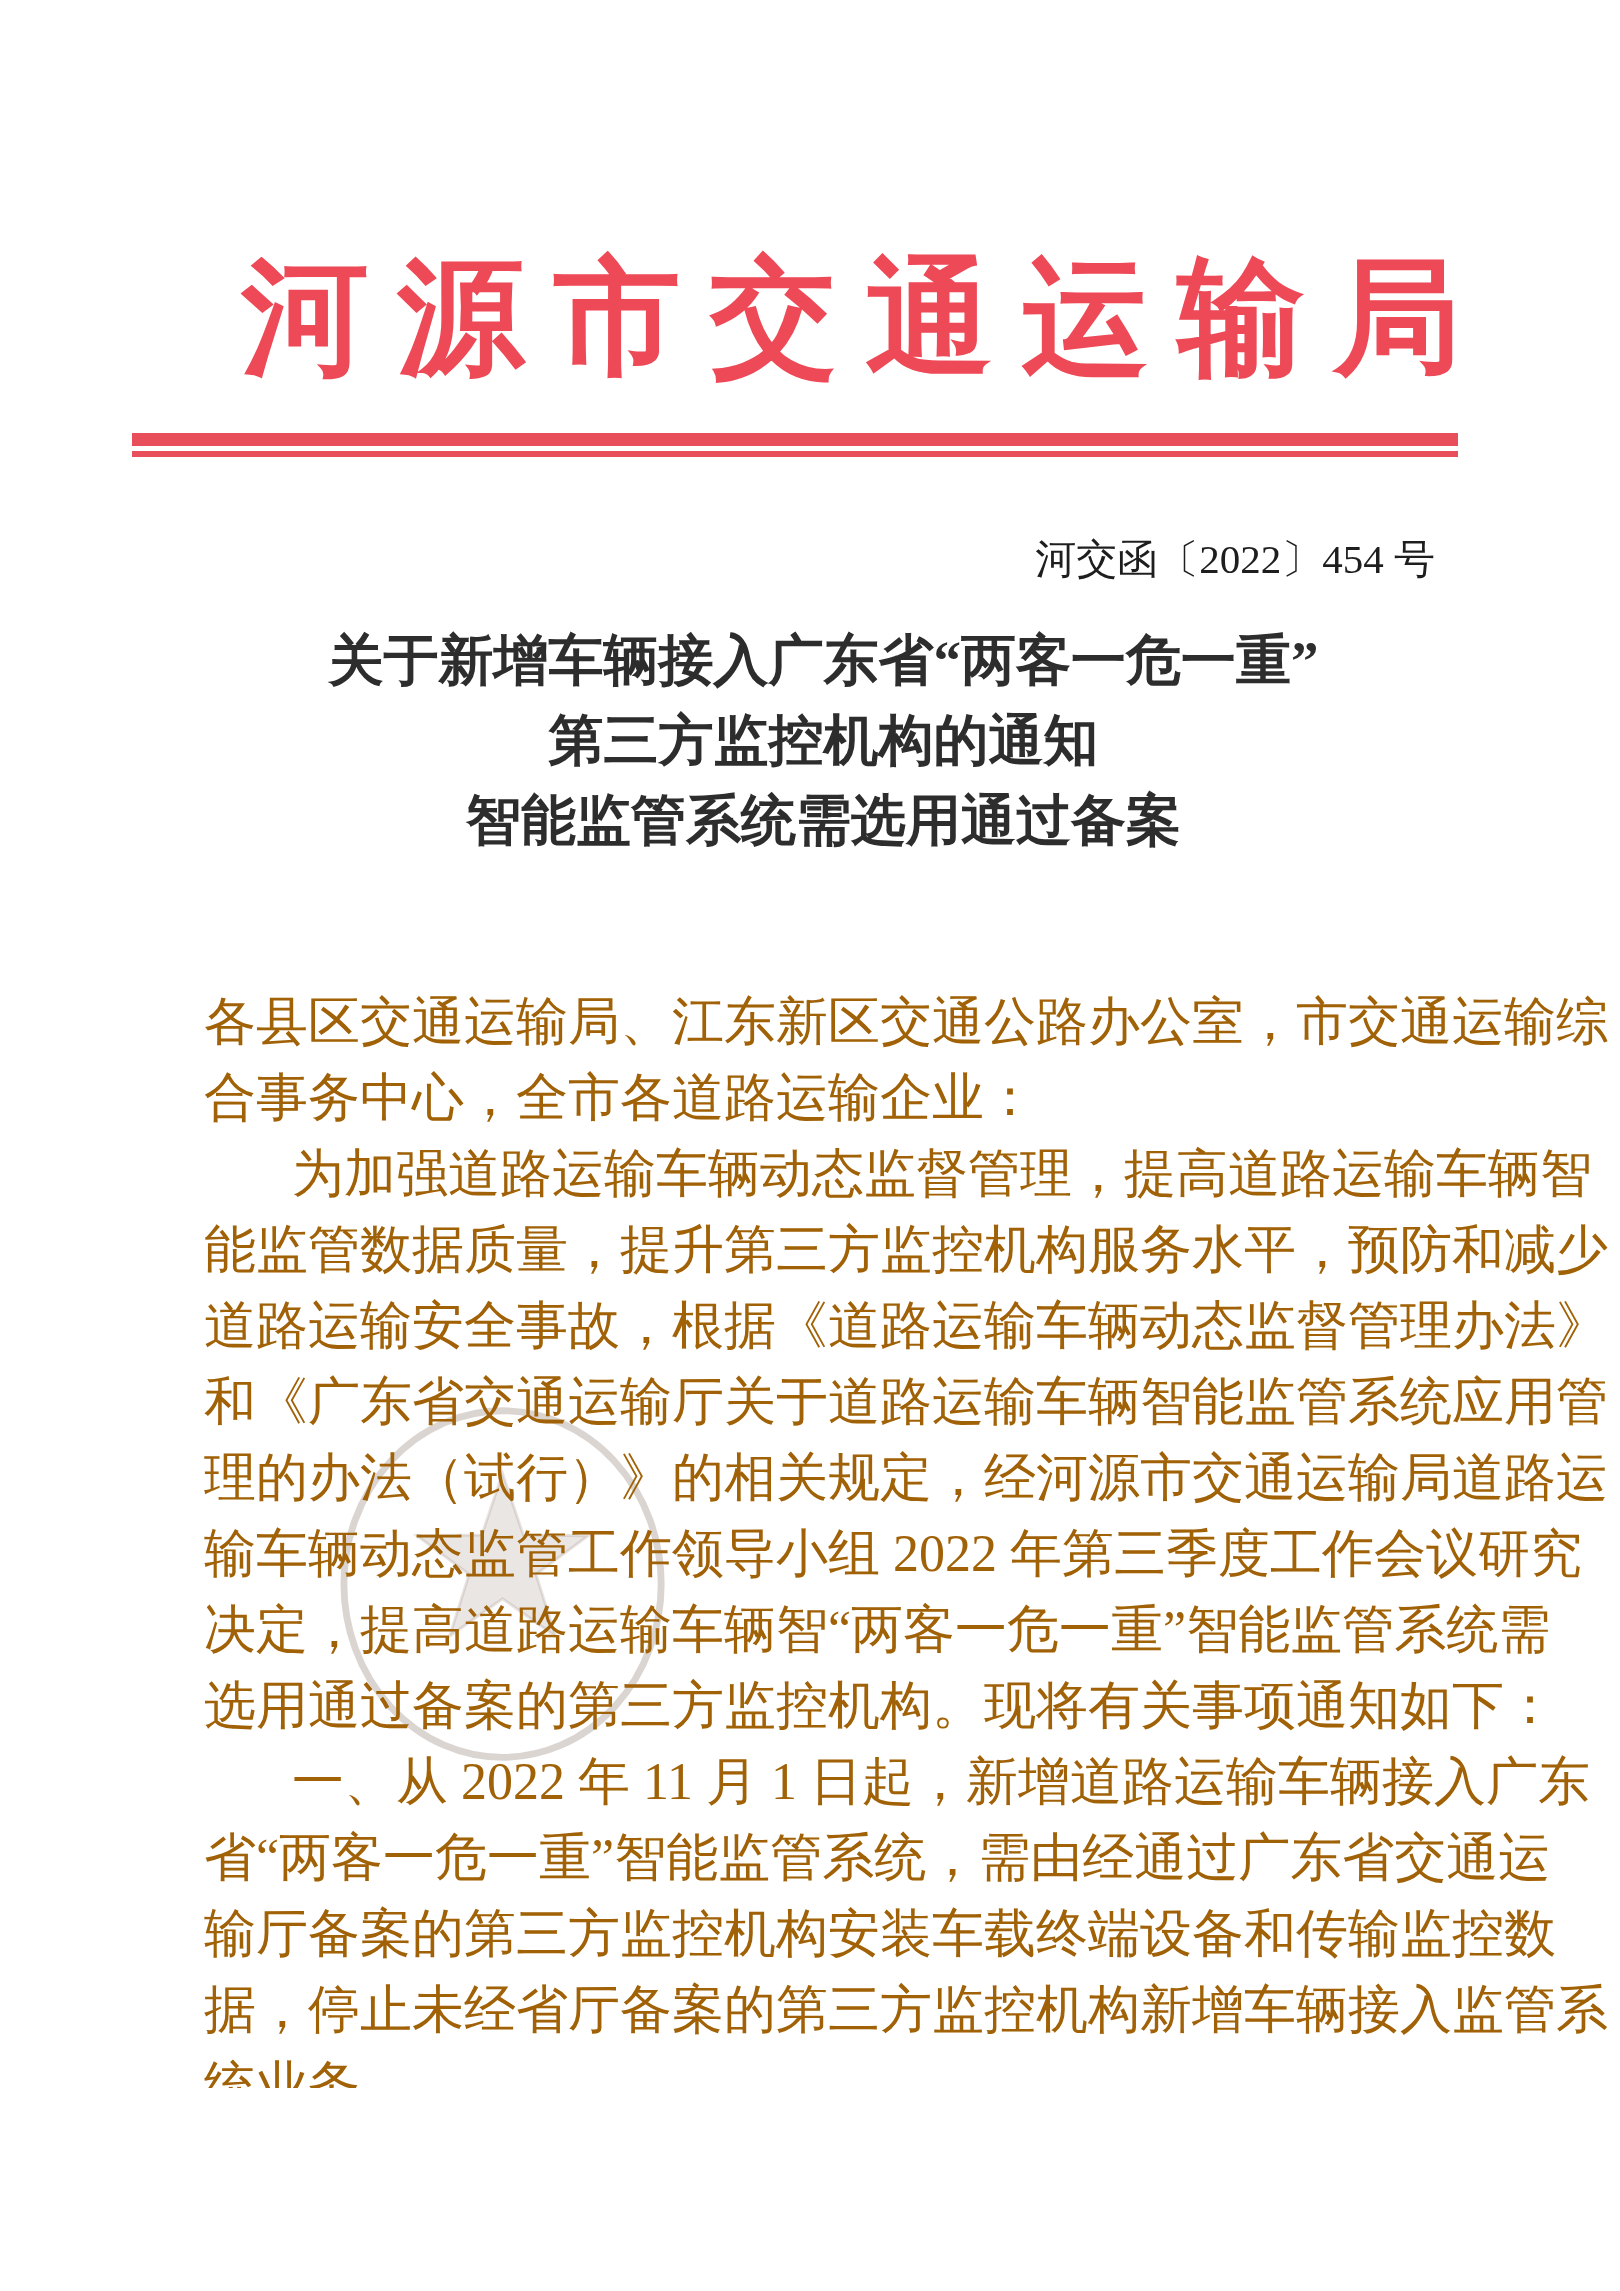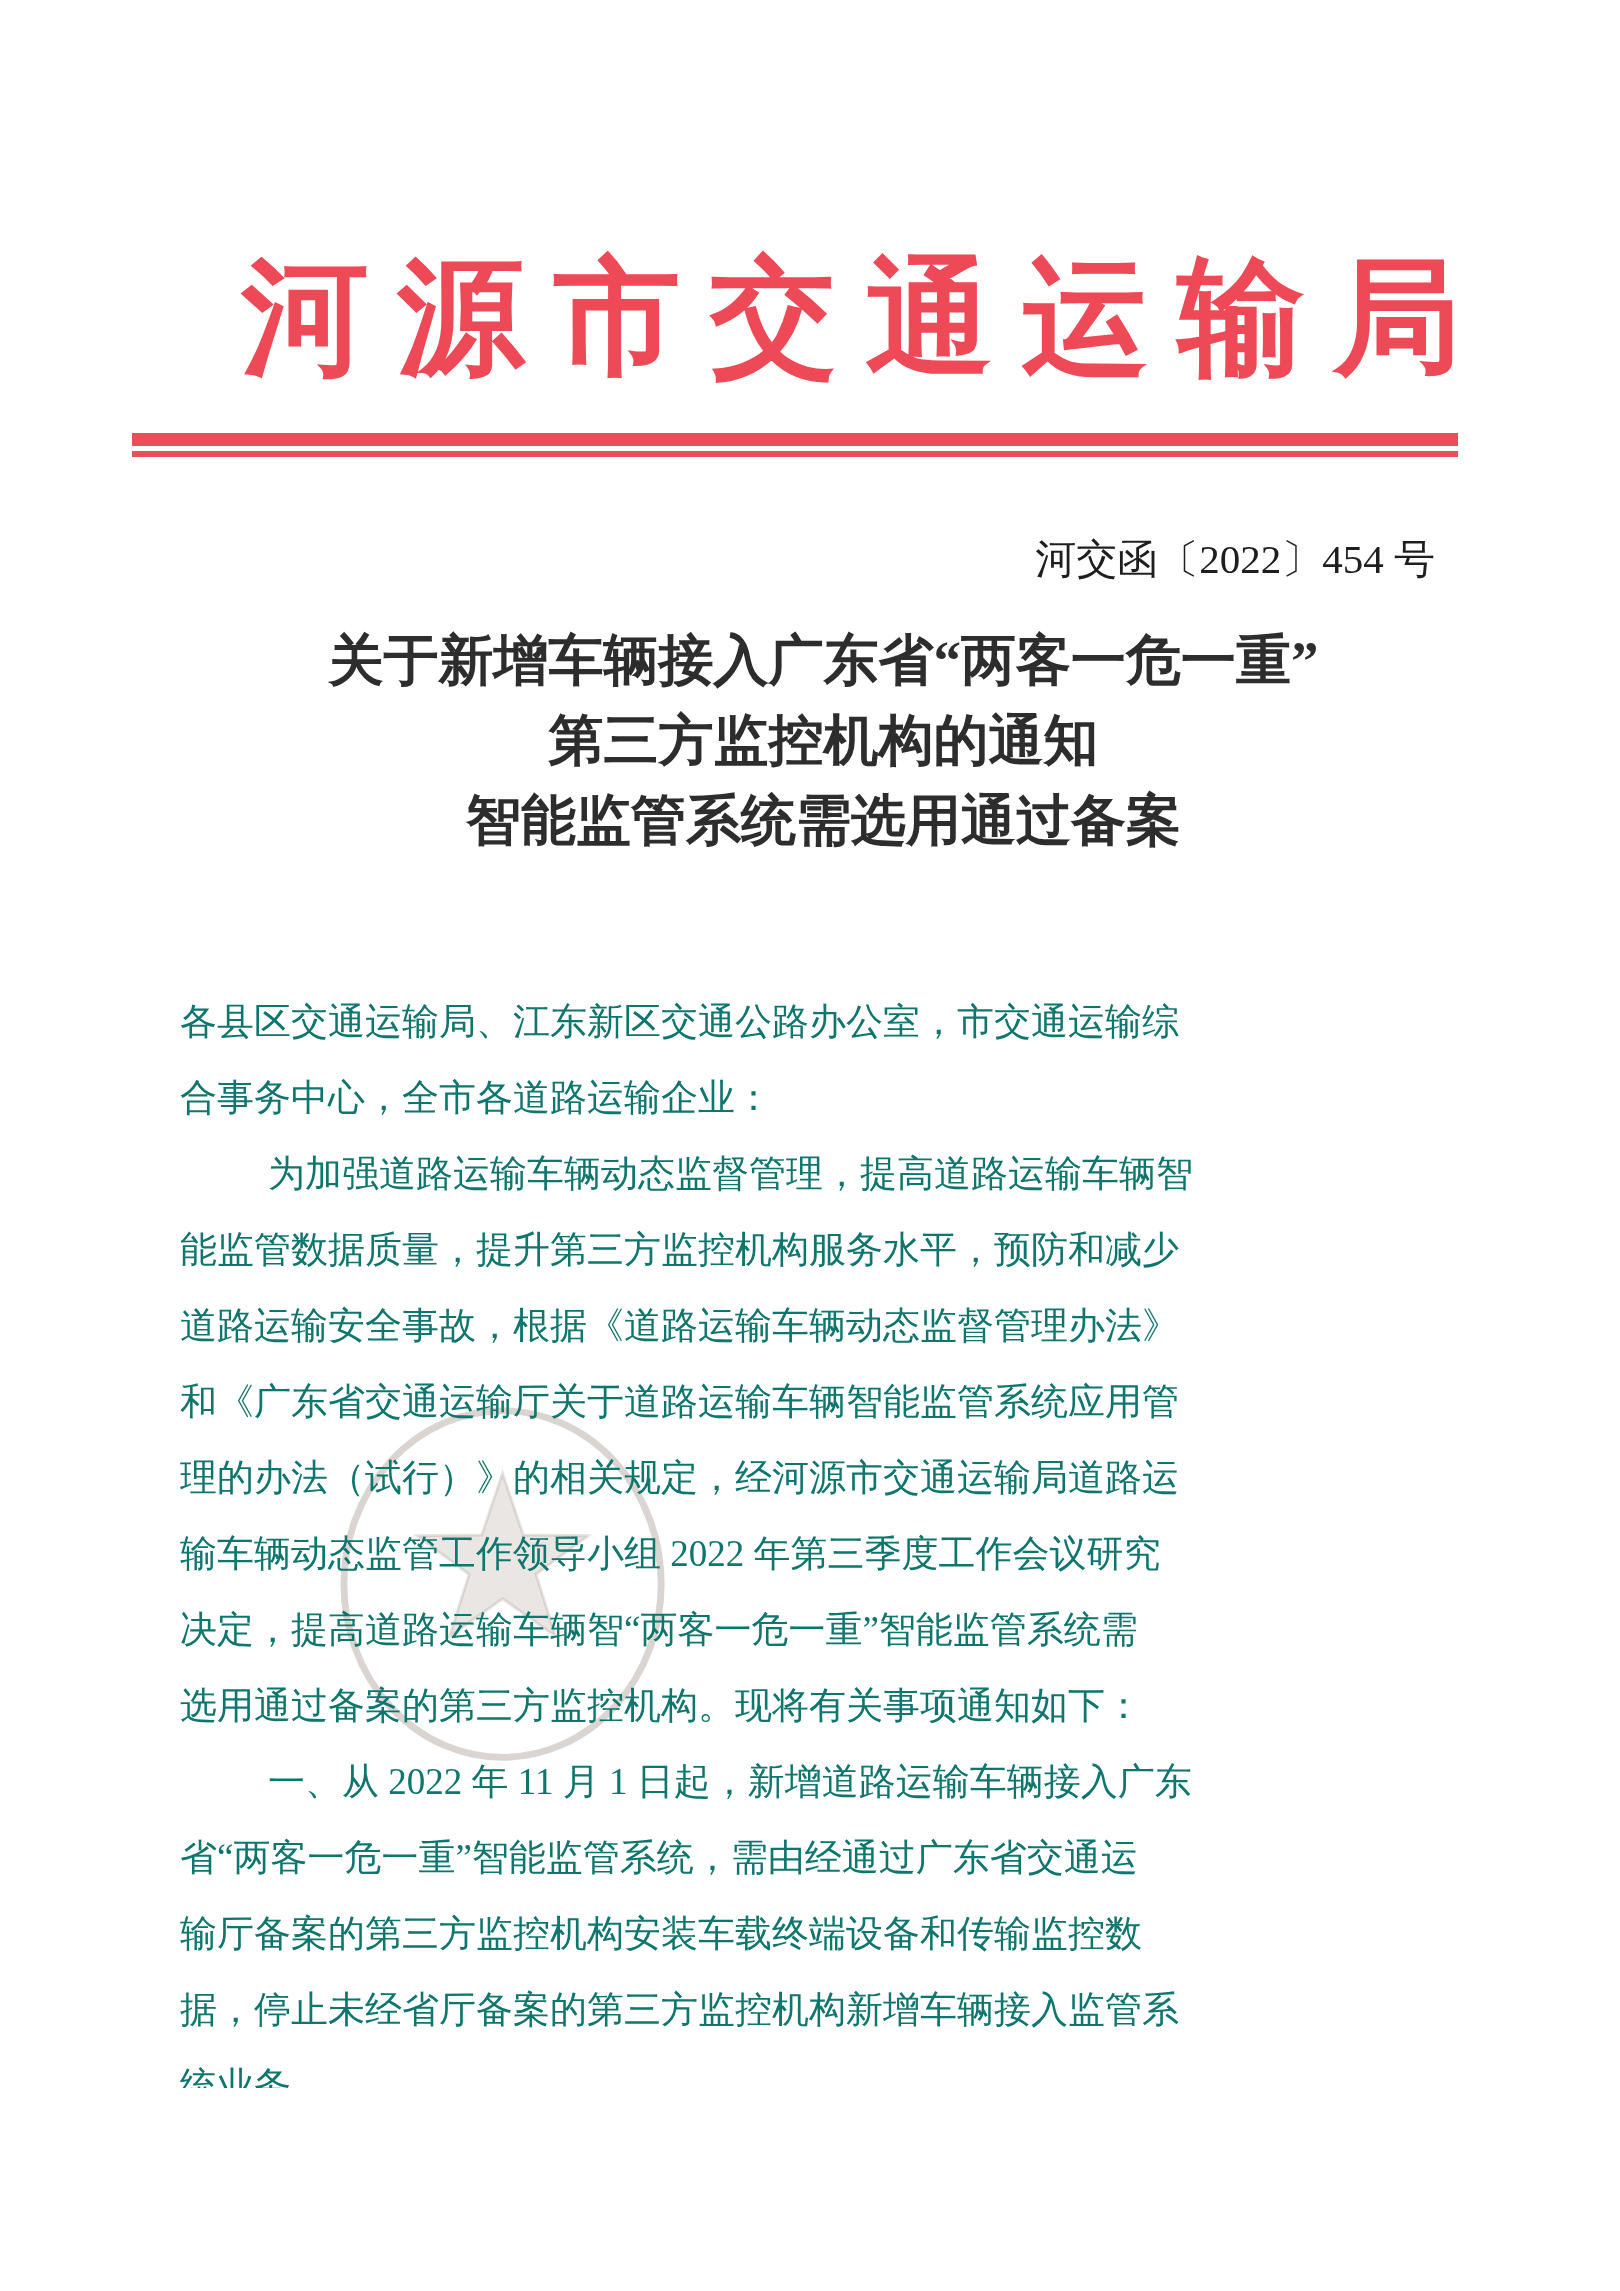--- a/index.html
+++ b/index.html
@@ -58,24 +58,24 @@
     color: #2d2d2d;
     font-weight: bold;
     font-size: 55px;
     line-height: 80px;
   }
   .title-line { white-space: nowrap; }
   
   .body-text {
     position: absolute;
     top: 984px;
-    left: 180px;
+    left: 204px;
     width: 1245px;
-    color: #0f766e;
-    font-size: 37px;
+    color: #a16207;
+    font-size: 52px;
     line-height: 76px;
   }
   .body-line { white-space: nowrap; }
   .body-line.indent { padding-left: 88px; }
   
   .seal-watermark {
     position: absolute;
     left: 333px;
     top: 1397px;
     width: 343px;

